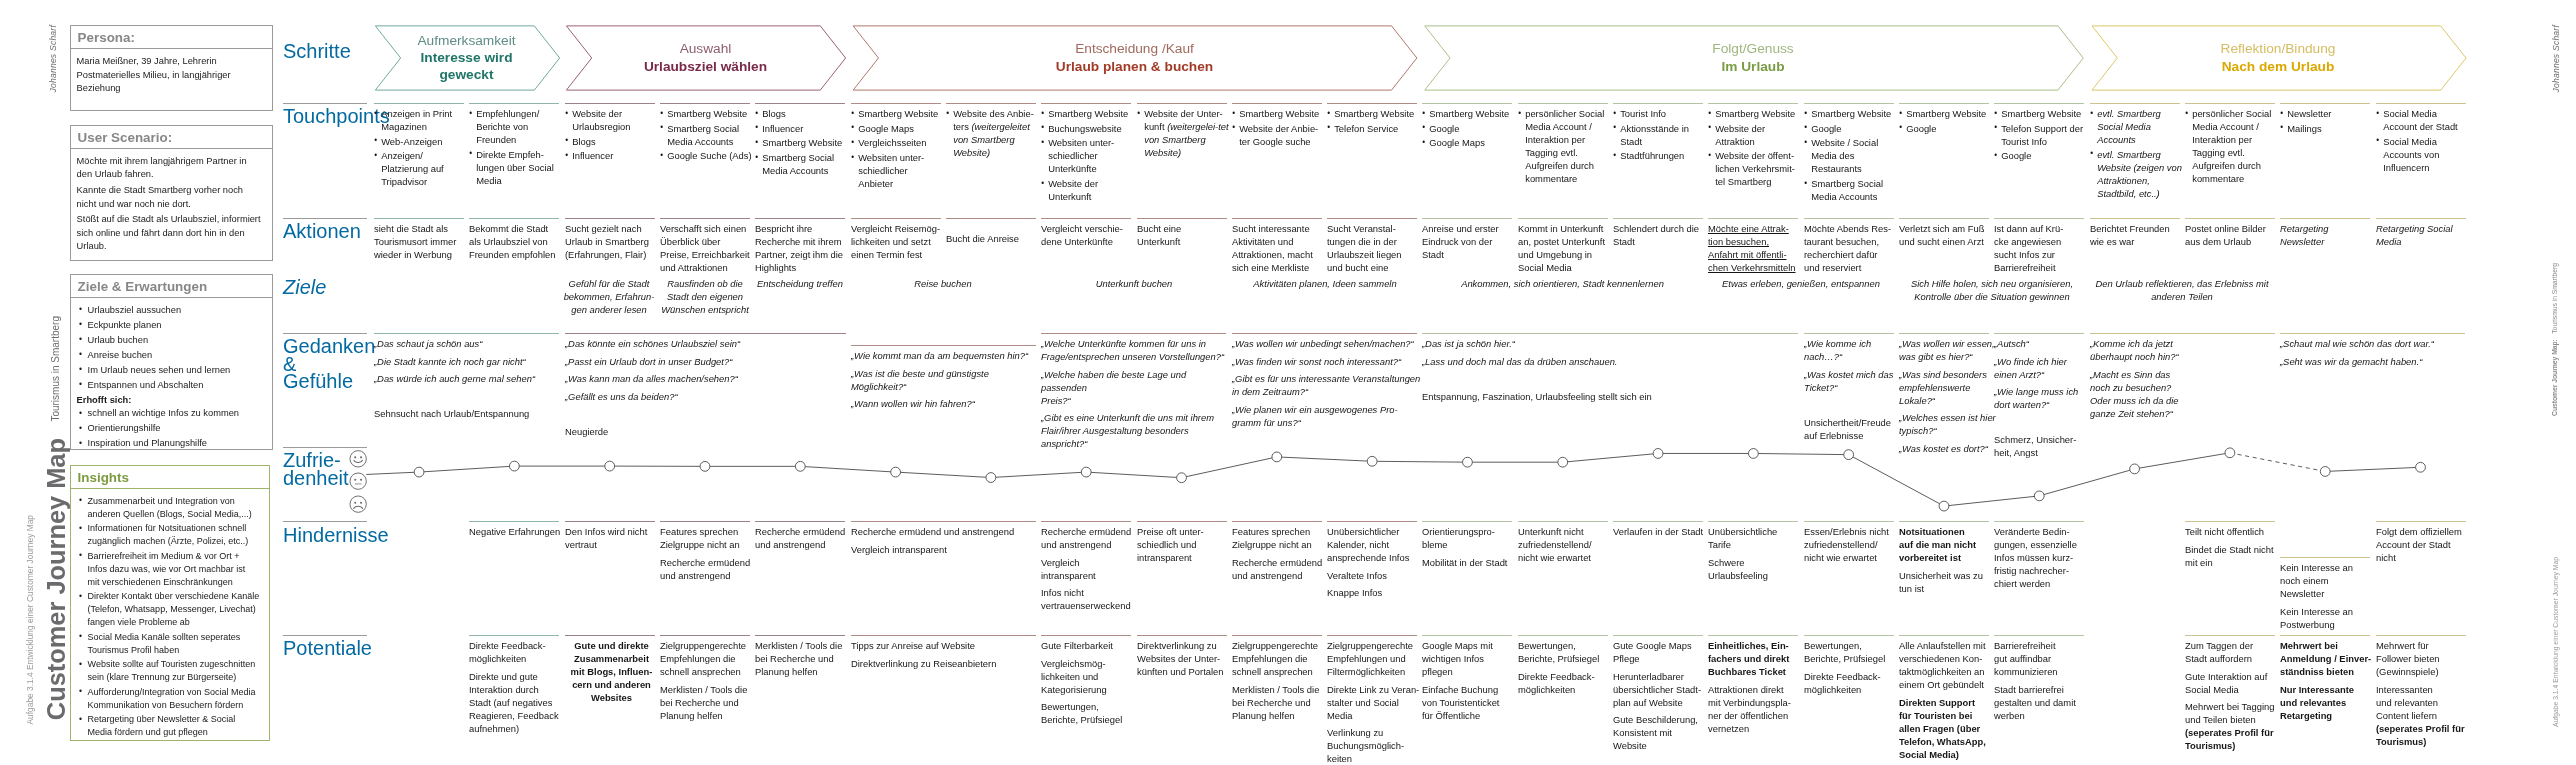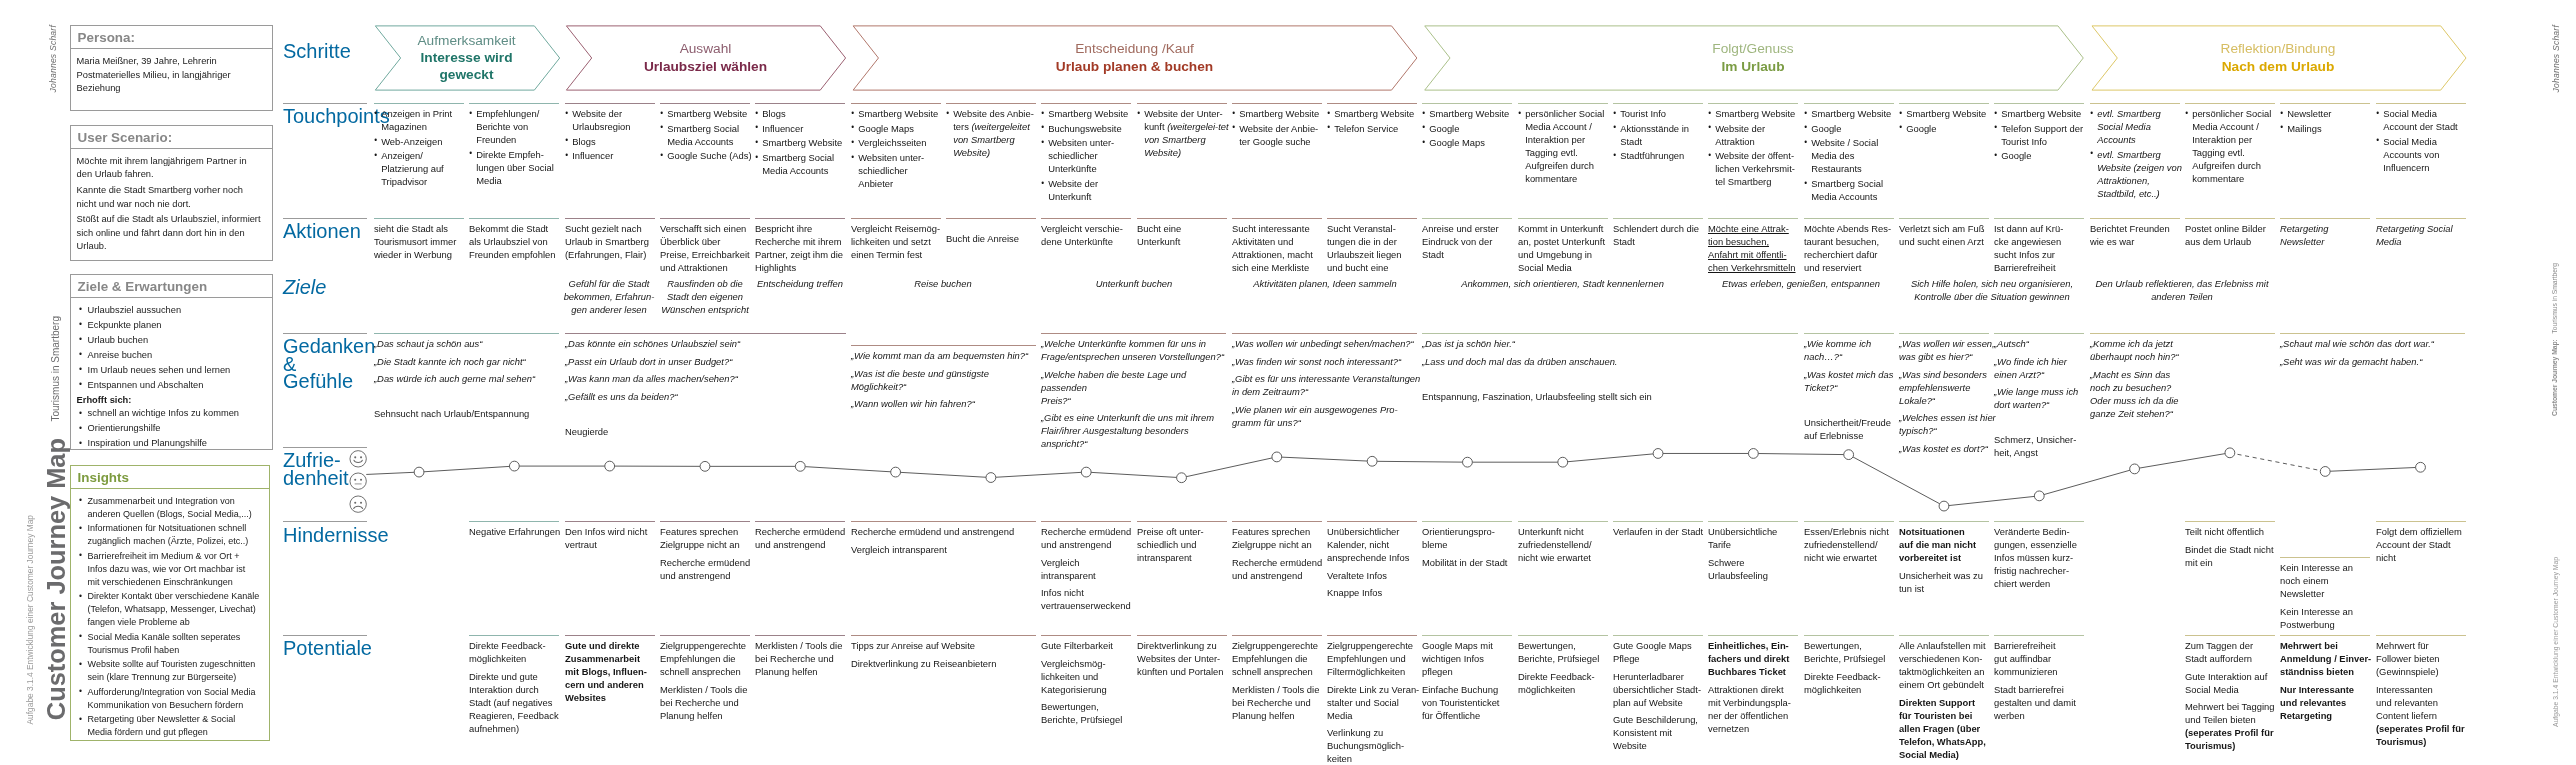--- a/index.html
+++ b/index.html
@@ -566,21 +566,21 @@
         <div class="cl" style="left:0;top:4.1px;width:93px;"><p>Folgt dem offiziellem Account der Stadt nicht</p></div>
       </div>
       <div class="cell" style="left:469px;top:635px;width:90px;height:131px;">
         <div class="top" style="background:#8fb5ad;"></div>
         <div class="cl" style="left:0;top:4.1px;width:93px;"><p>Direkte Feedback-möglichkeiten</p><p>Direkte und gute
 Interaktion durch
 Stadt (auf negatives
 Reagieren, Feedback
 aufnehmen)</p></div>
       </div>
-      <div class="cell" style="left:565px;top:635px;width:90px;height:131px;">
+      <div class="cell" style="left:565px;top:635px;width:90px;height:131px;text-align:center;">
         <div class="top" style="background:#9b8189;"></div>
         <div class="cl" style="left:0;top:4.1px;width:93px;"><p><b>Gute und direkte
 Zusammenarbeit
 mit Blogs, Influen-cern und anderen
 Websites</b></p></div>
       </div>
       <div class="cell" style="left:660px;top:635px;width:90px;height:131px;">
         <div class="top" style="background:#9b8189;"></div>
         <div class="cl" style="left:0;top:4.1px;width:93px;"><p>Zielgruppengerechte Empfehlungen die schnell ansprechen</p><p>Merklisten / Tools die bei Recherche und Planung helfen</p></div>
       </div>

